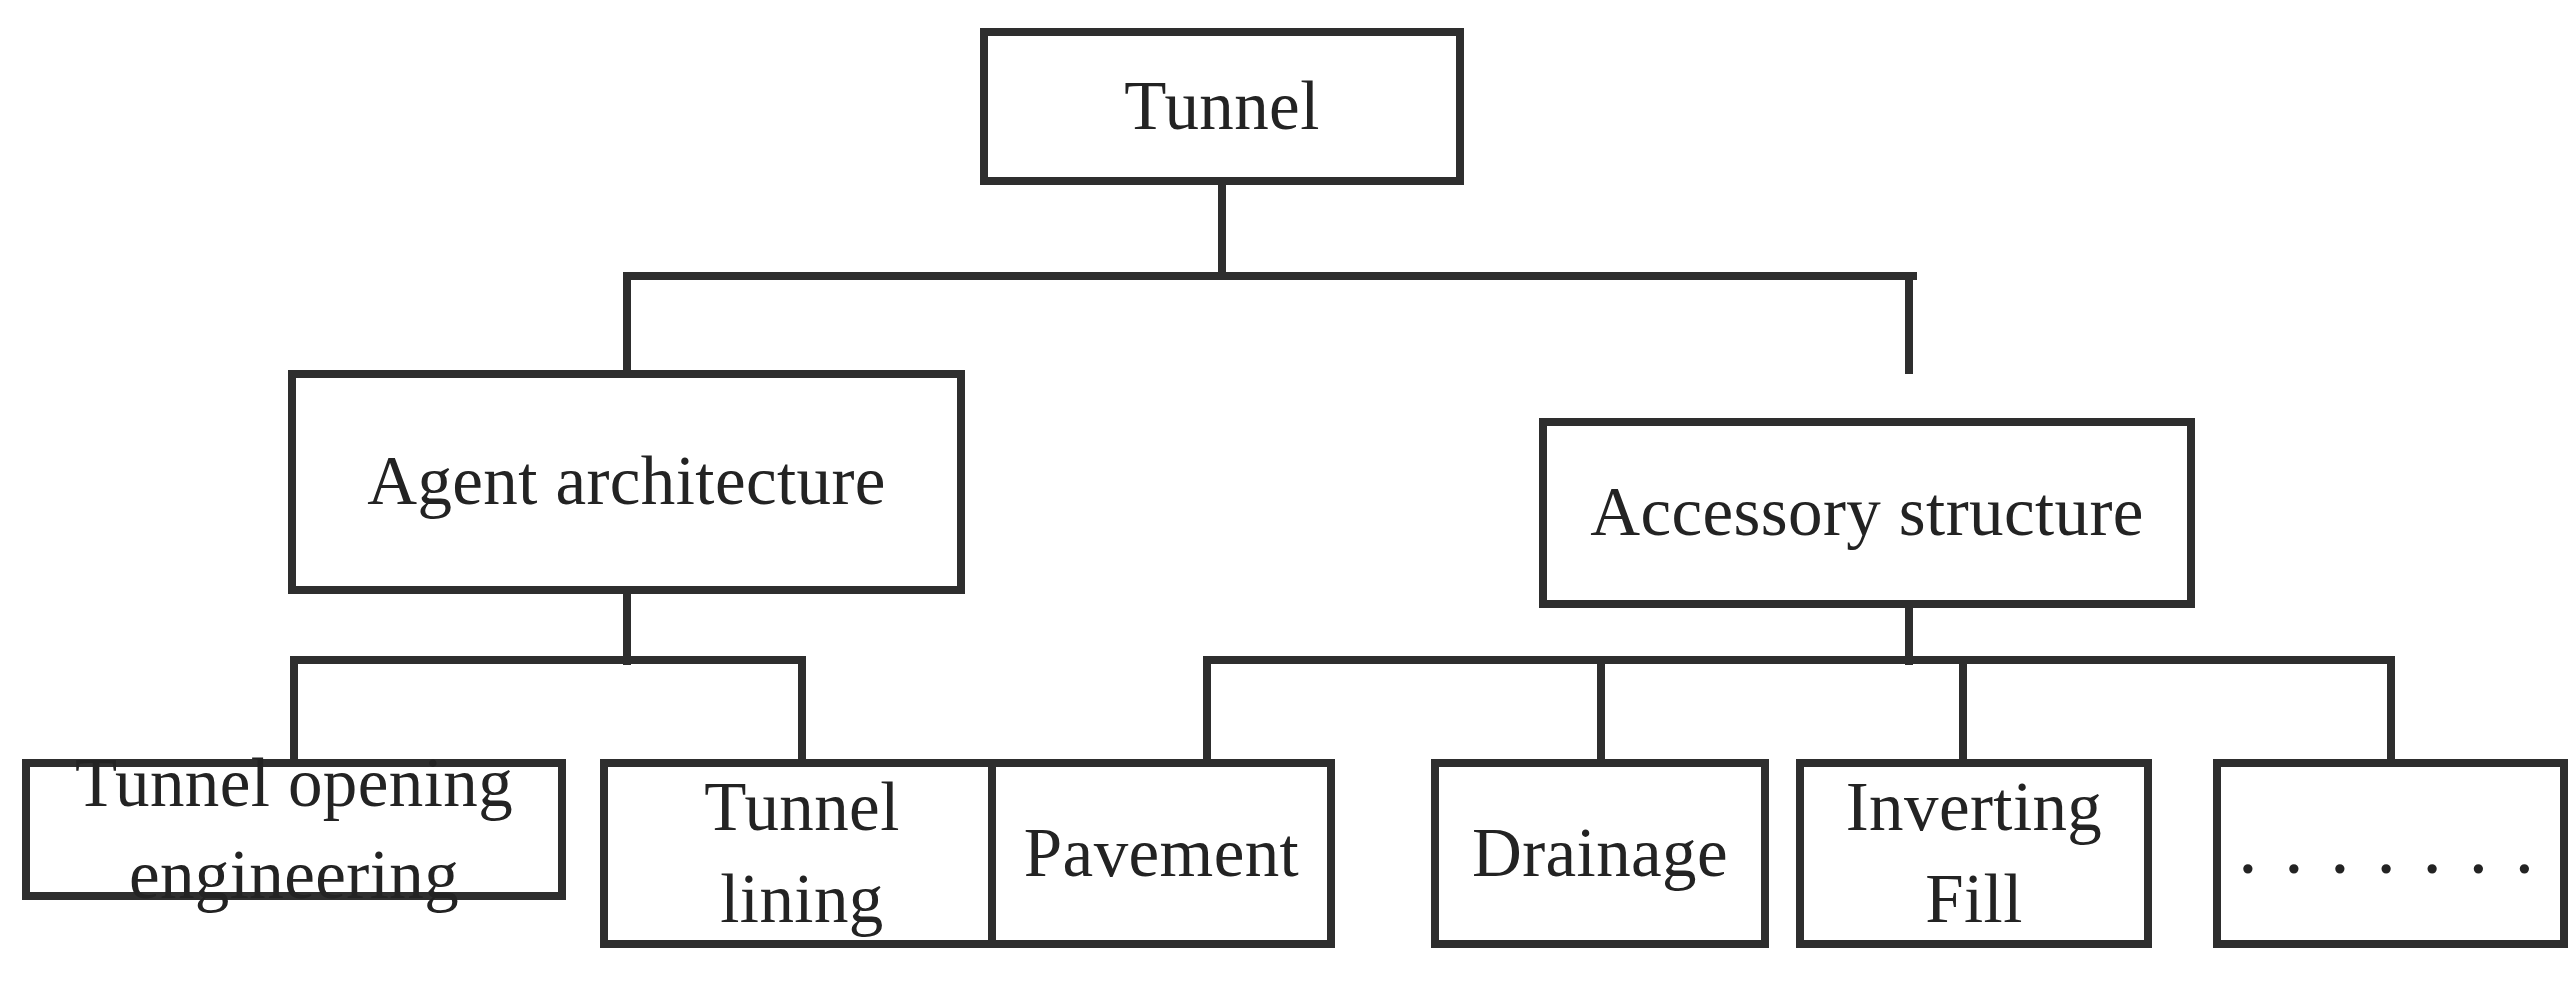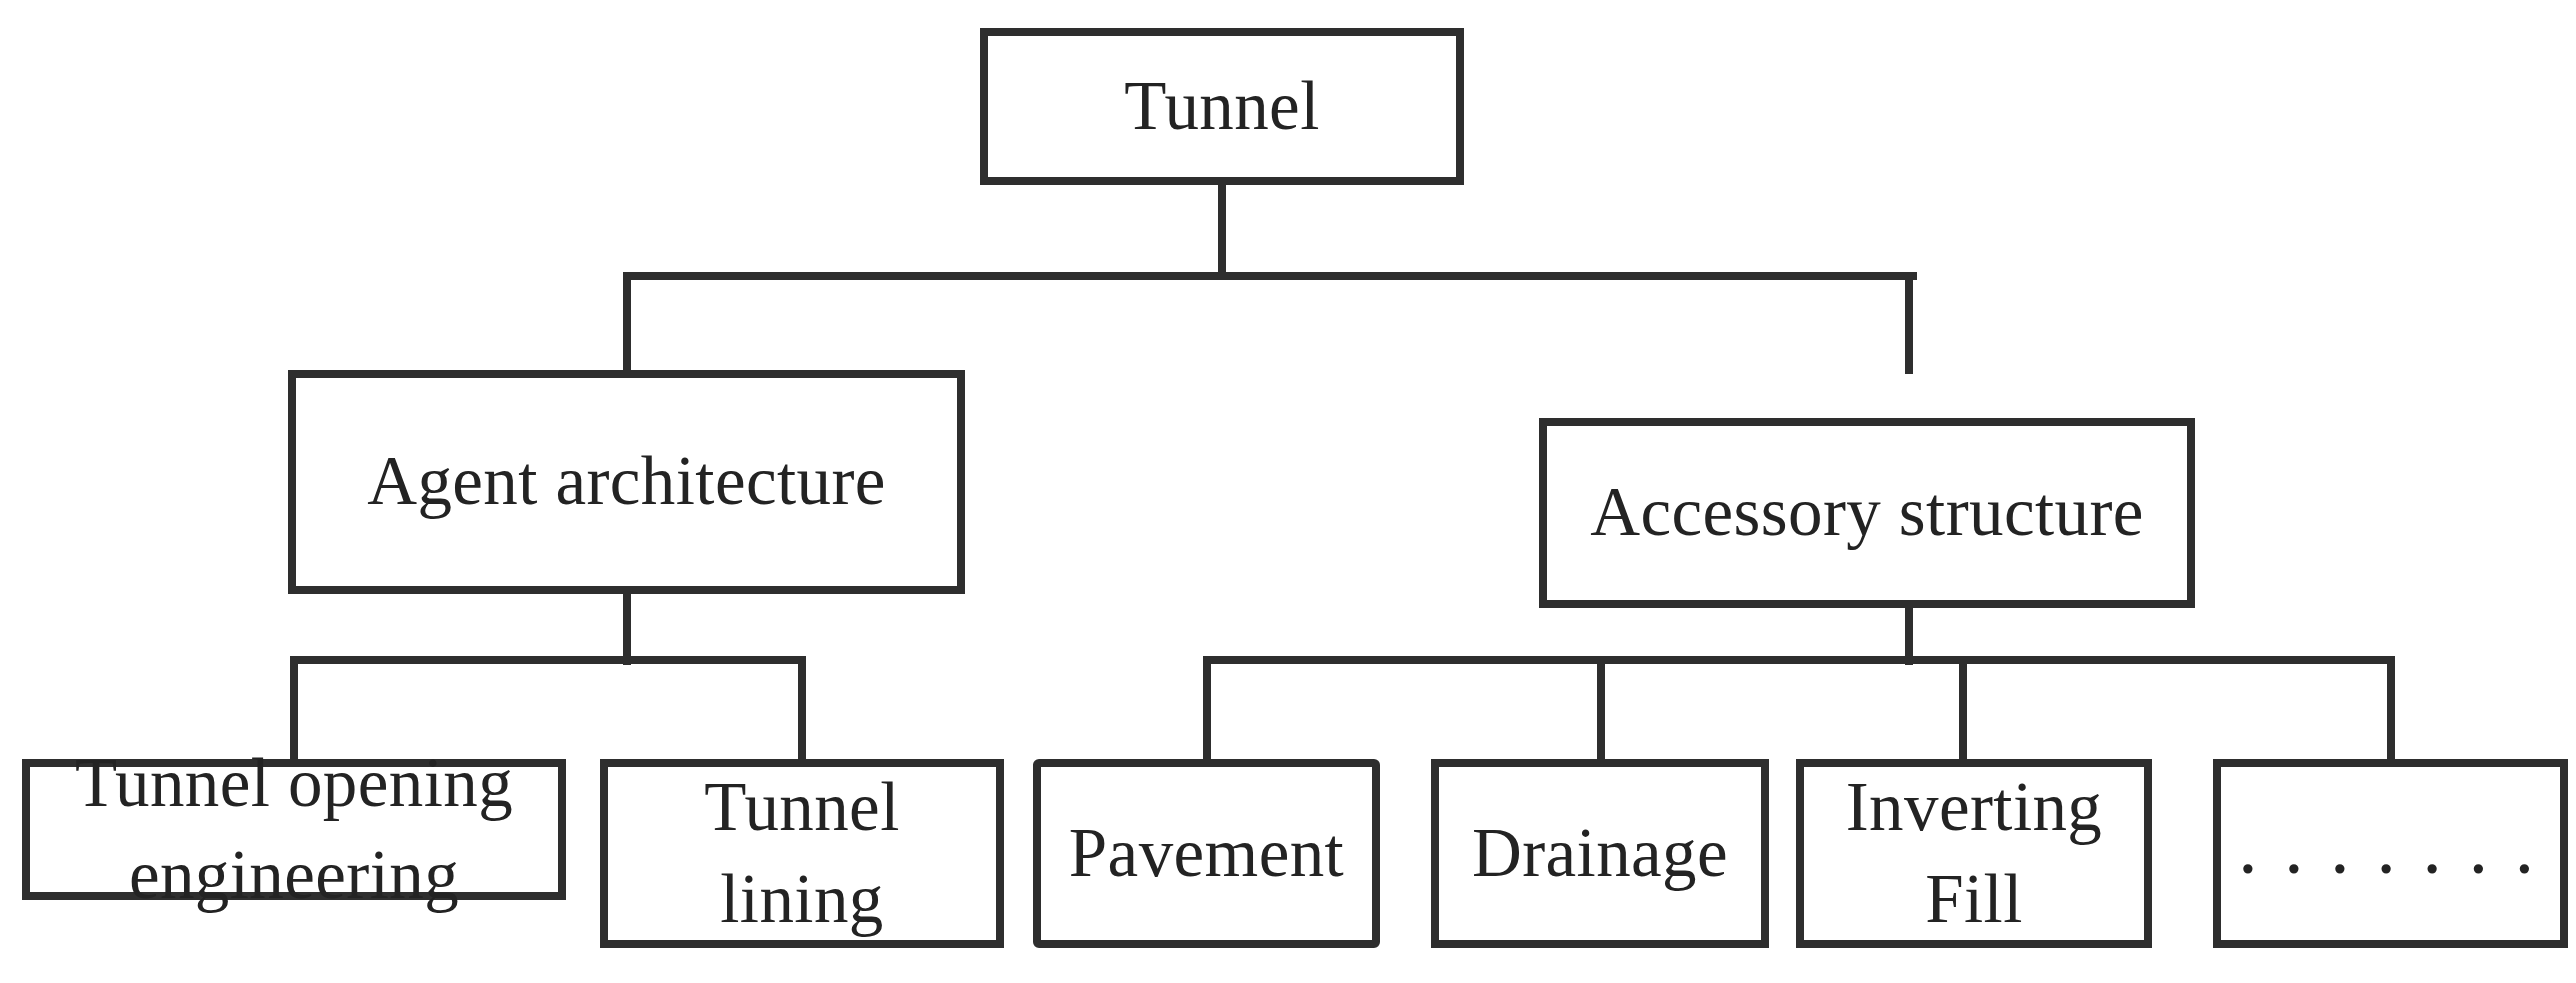--- a/index.html
+++ b/index.html
@@ -76,21 +76,21 @@
   </div>
 
   <div class="node" style="left:22px; top:759px; width:544px; height:141px;">
     <span class="label">Tunnel opening
 engineering</span>
   </div>
   <div class="node" style="left:600px; top:759px; width:404px; height:189px;">
     <span class="label">Tunnel
 lining</span>
   </div>
-  <div class="node" style="left:1033px; top:759px; width:347px; height:189px;border-radius:6px;">
+  <div class="node" style="left:988px; top:759px; width:347px; height:189px;">
     <span class="label">Pavement</span>
   </div>
   <div class="node" style="left:1431px; top:759px; width:338px; height:189px;">
     <span class="label">Drainage</span>
   </div>
   <div class="node" style="left:1753px; top:759px; width:356px; height:189px;margin-left:43px;">
     <span class="label">Inverting
 Fill</span>
   </div>
   <div class="node" style="left:2213px; top:759px; width:355px; height:189px;">

